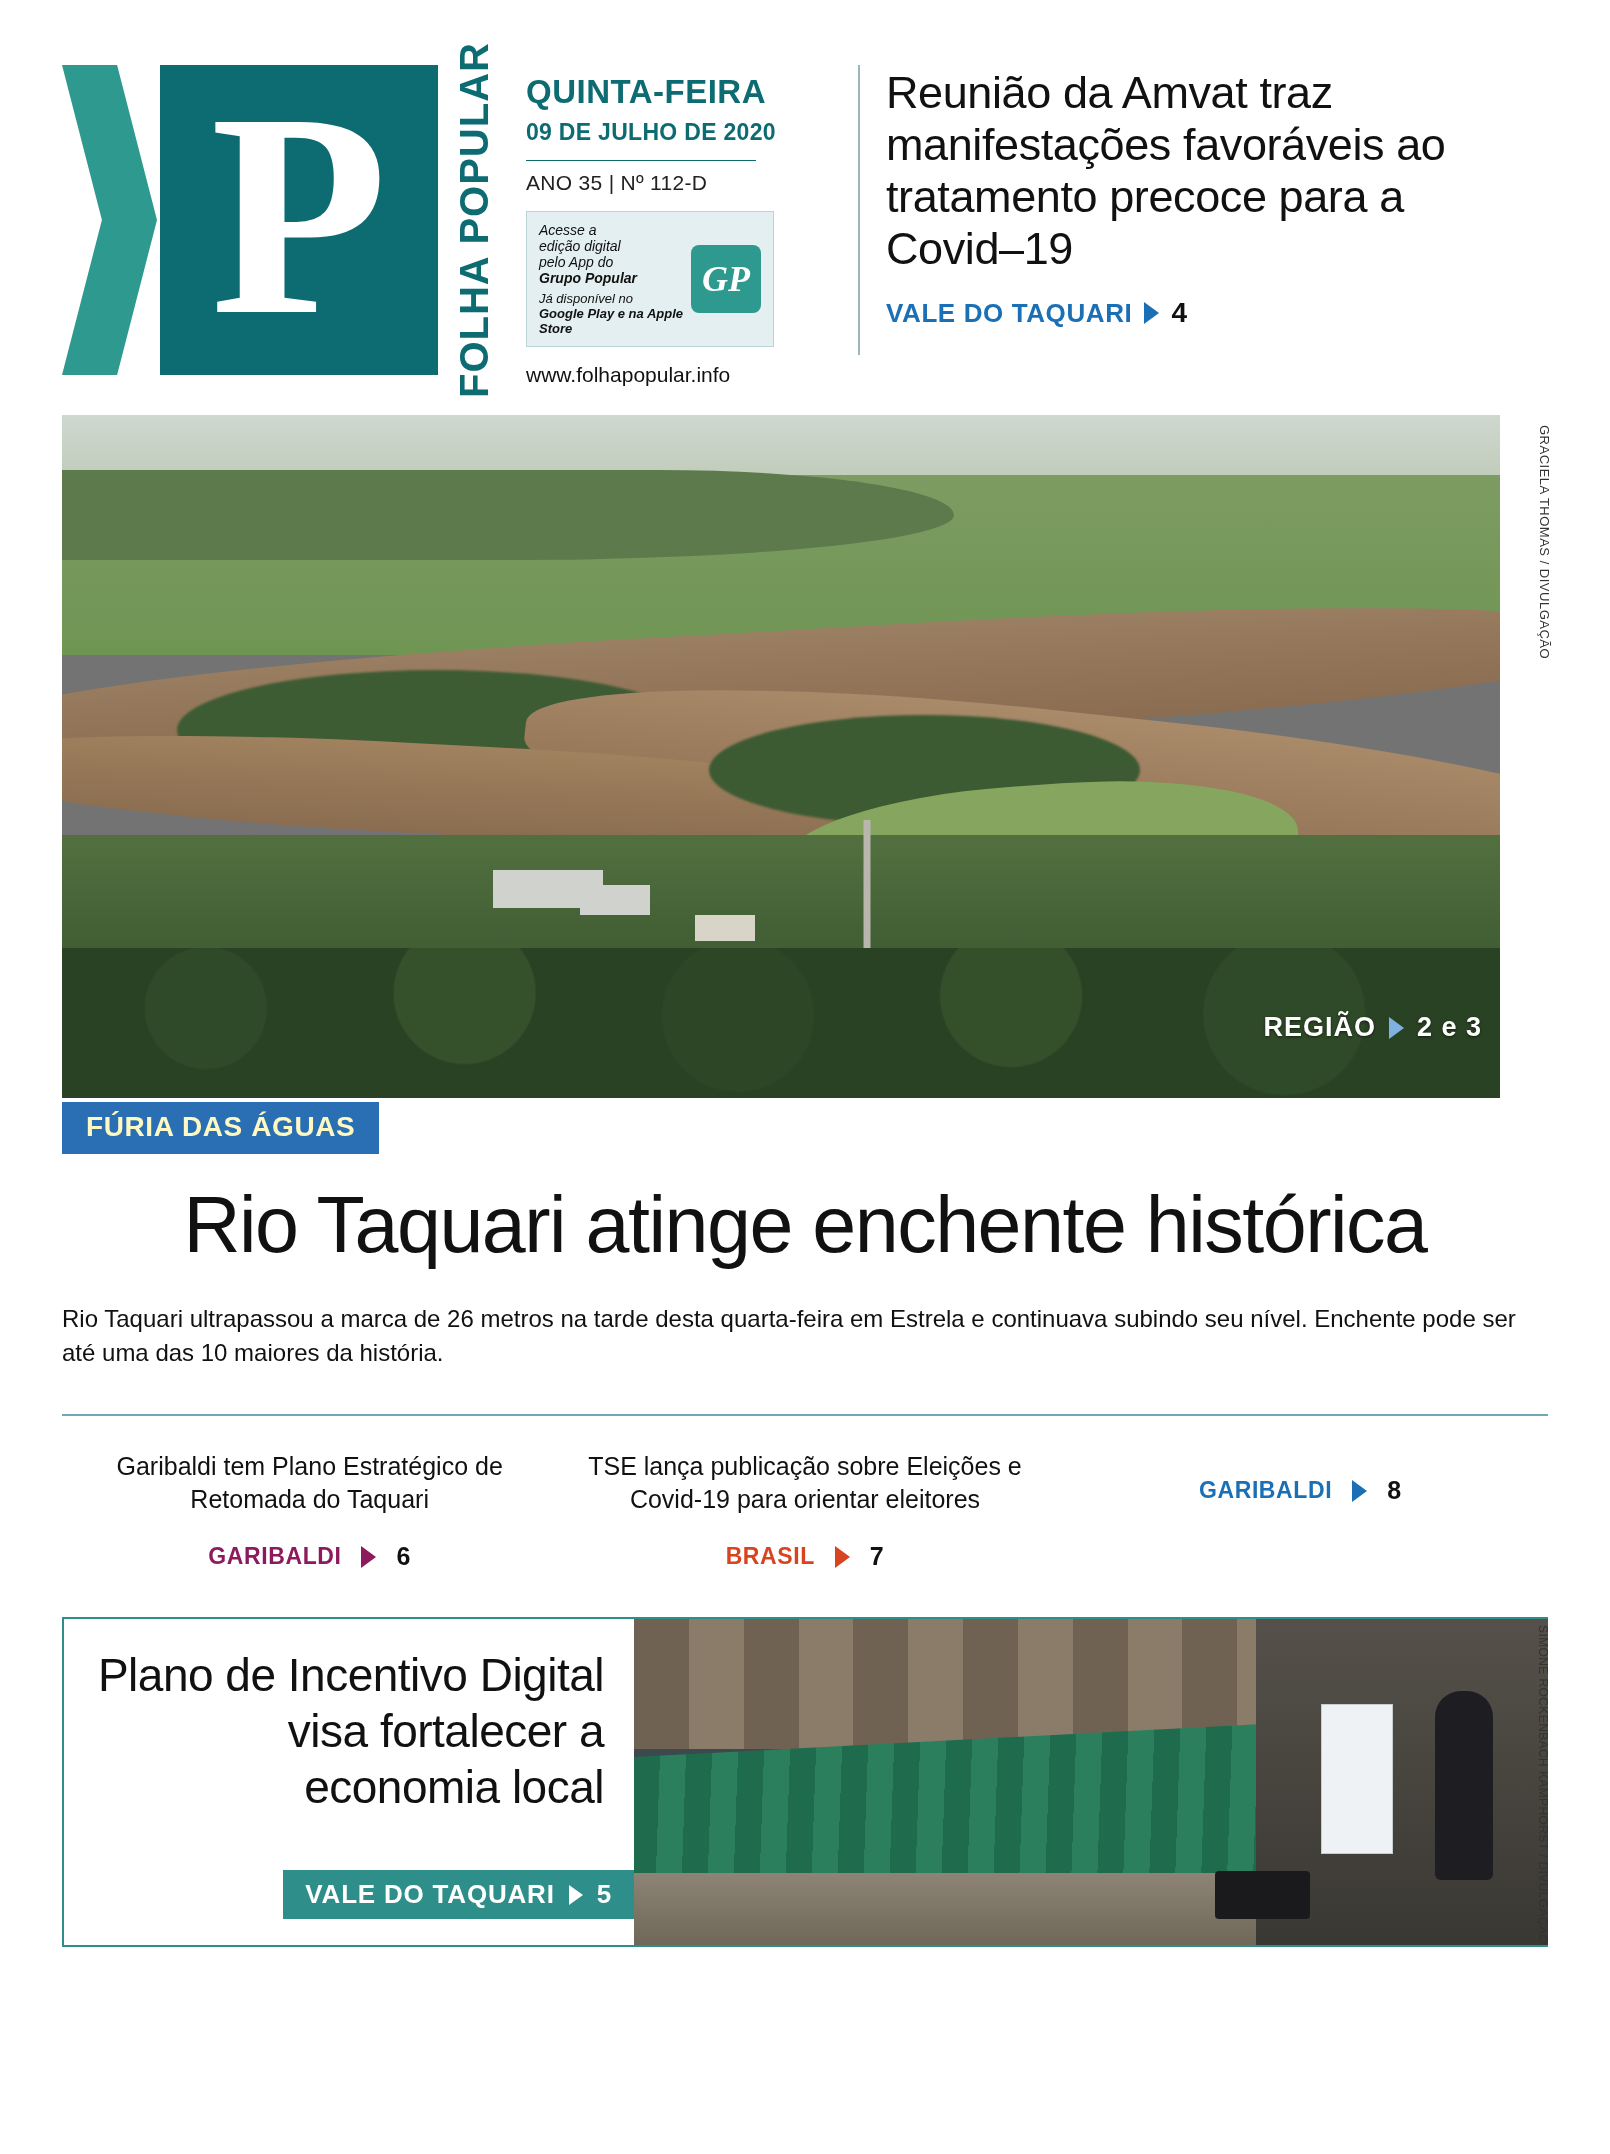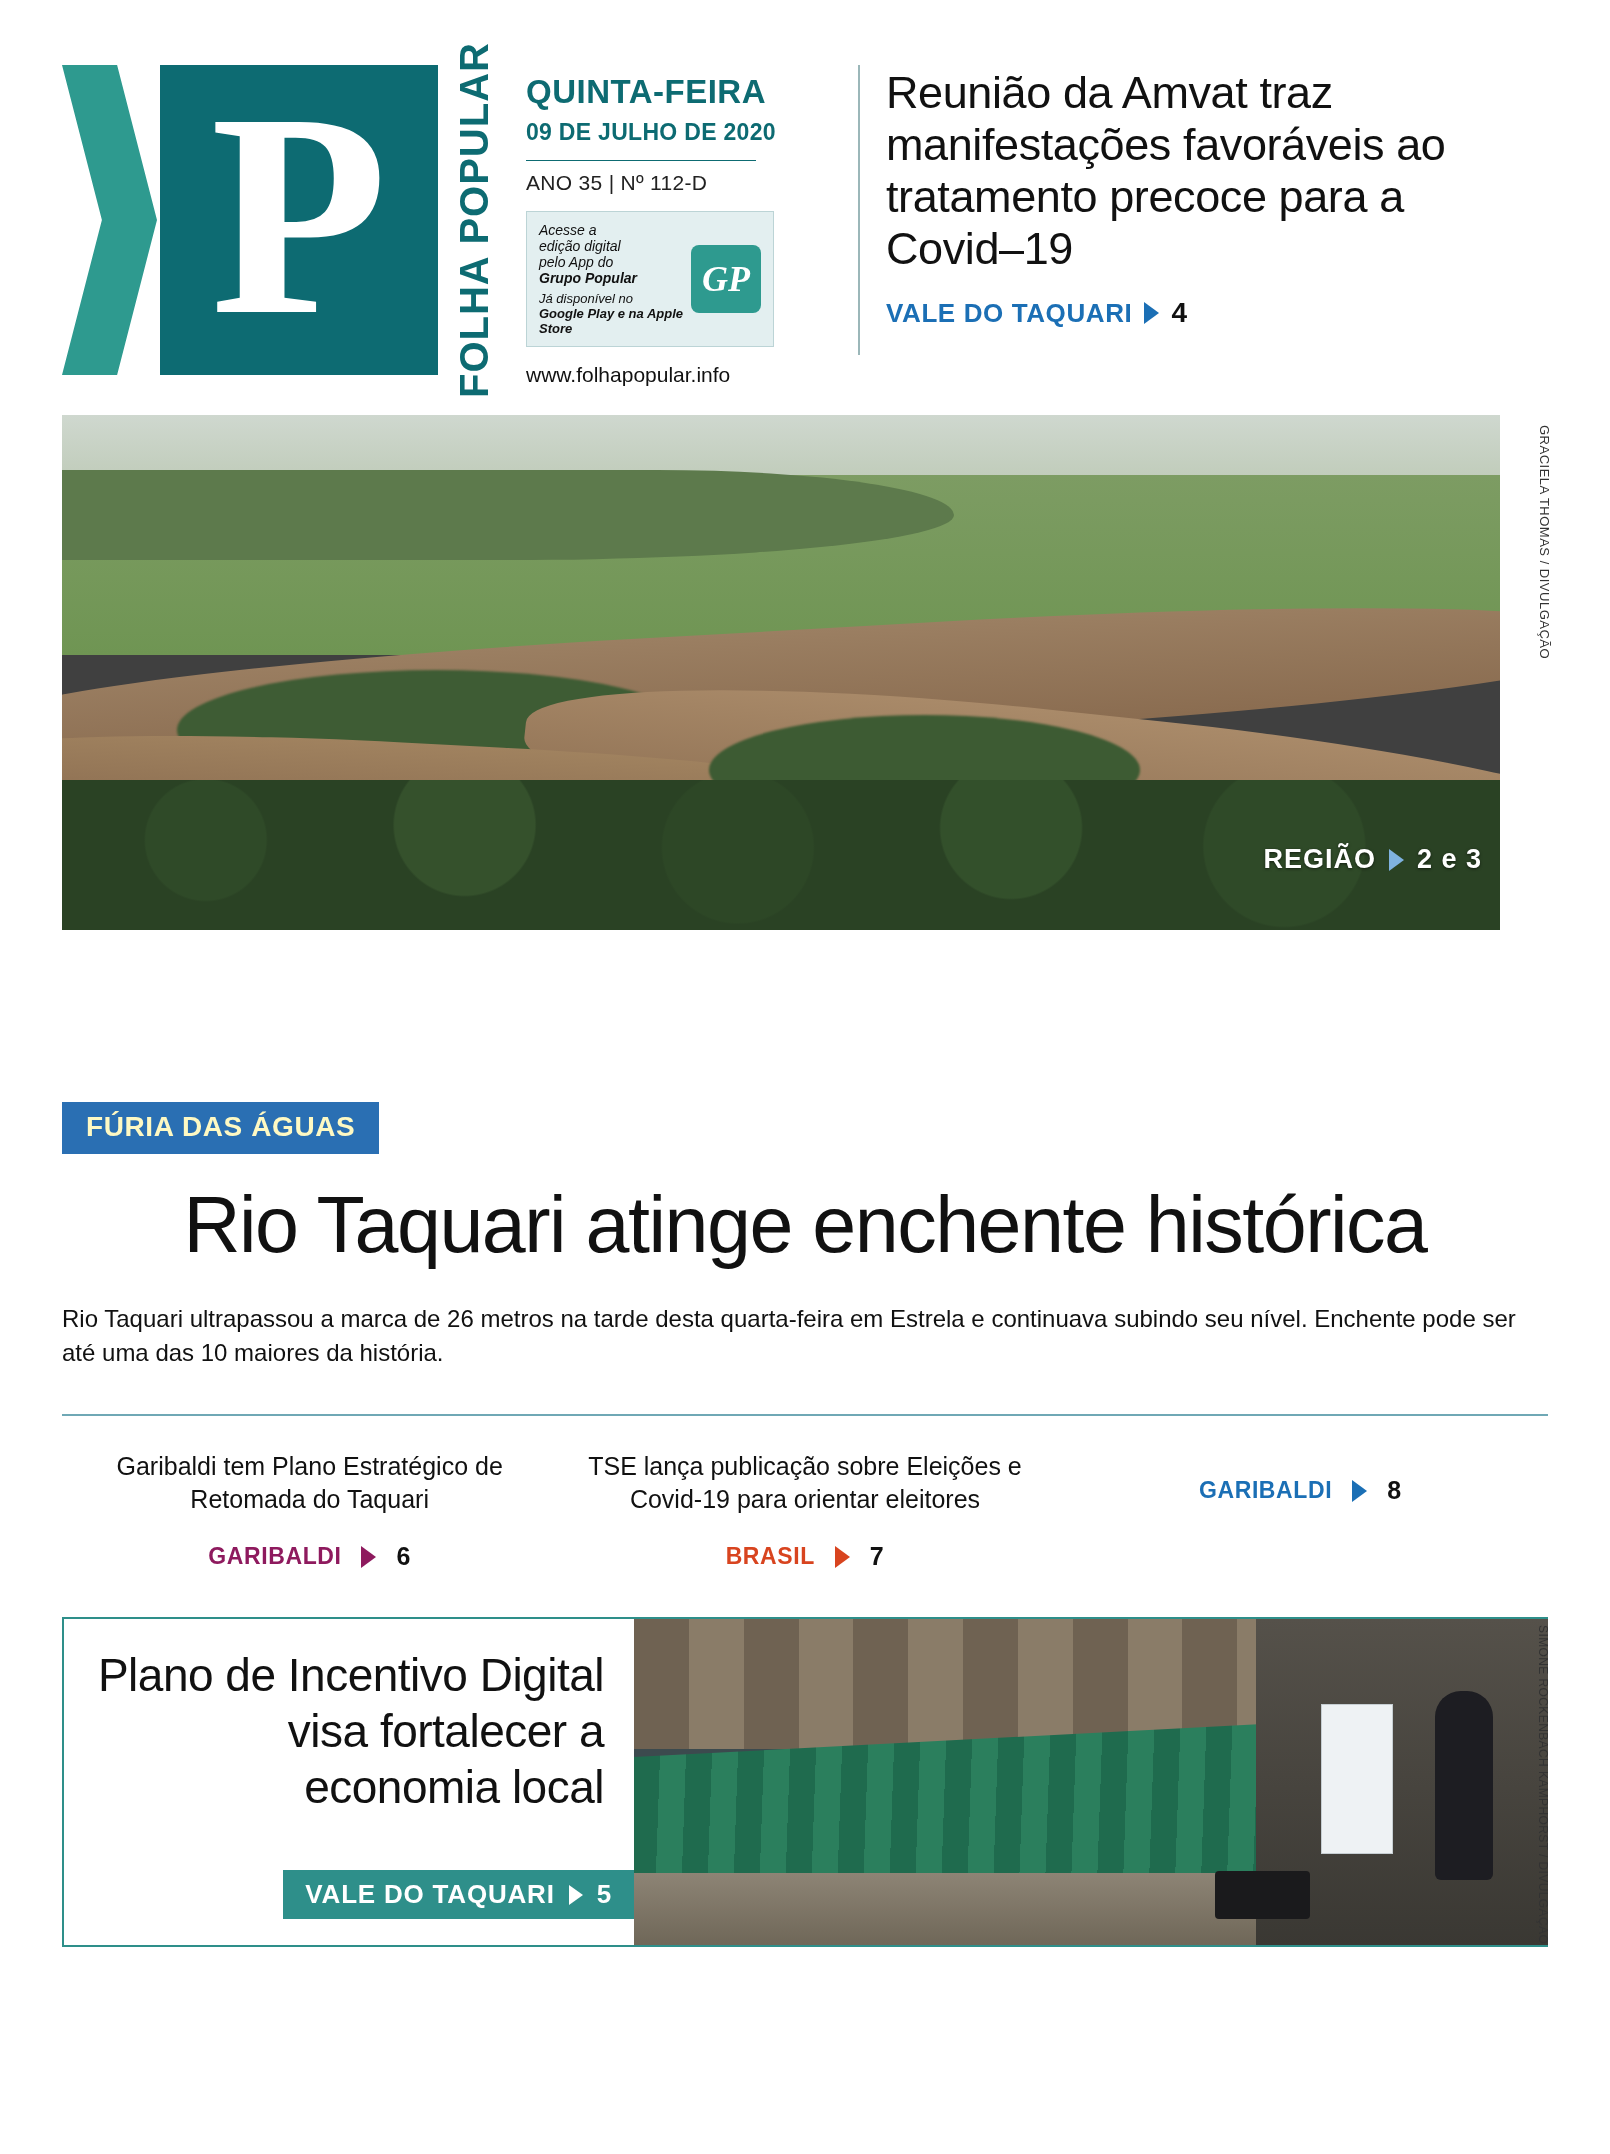--- a/index.html
+++ b/index.html
@@ -160,23 +160,23 @@
 
   
   .photo-wrap {
     position: relative;
     margin-top: 10px;
     height: 705px;
   }
   .photo {
     position: relative;
     width: 1438px;
-    height: 515px;
+    height: 683px;
     overflow: hidden;
-    background: #404040;
+    background: #737373;
   }
   .sky {
     position: absolute; left: 0; top: 0; width: 100%; height: 95px;
     background: linear-gradient(#cfd8cf, #b9c6b0);
   }
   .field-far {
     position: absolute; left: 0; top: 60px; width: 100%; height: 180px;
     background: linear-gradient(#7d9c63, #6f9553);
   }
   .hill-dark {

